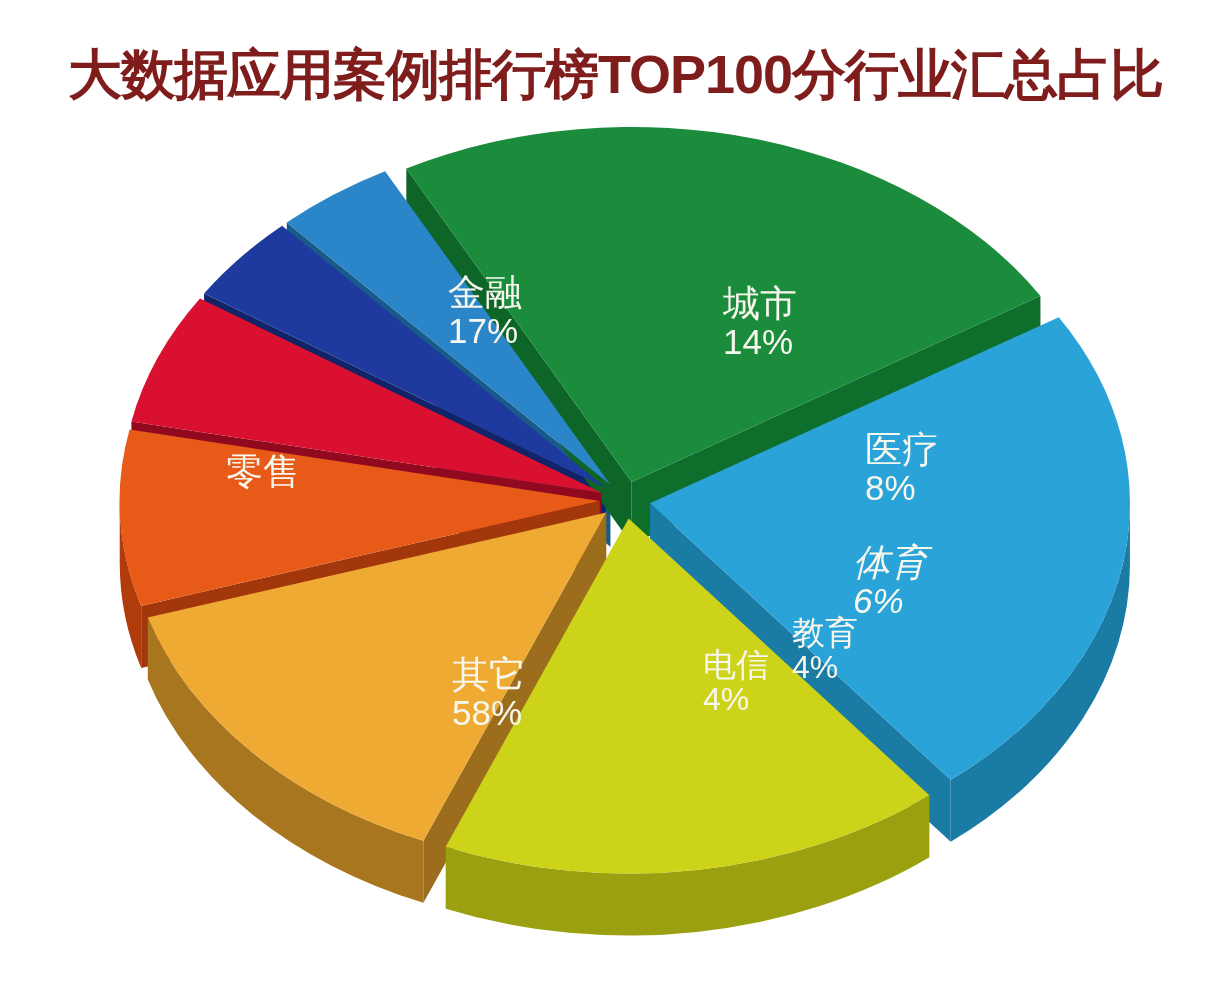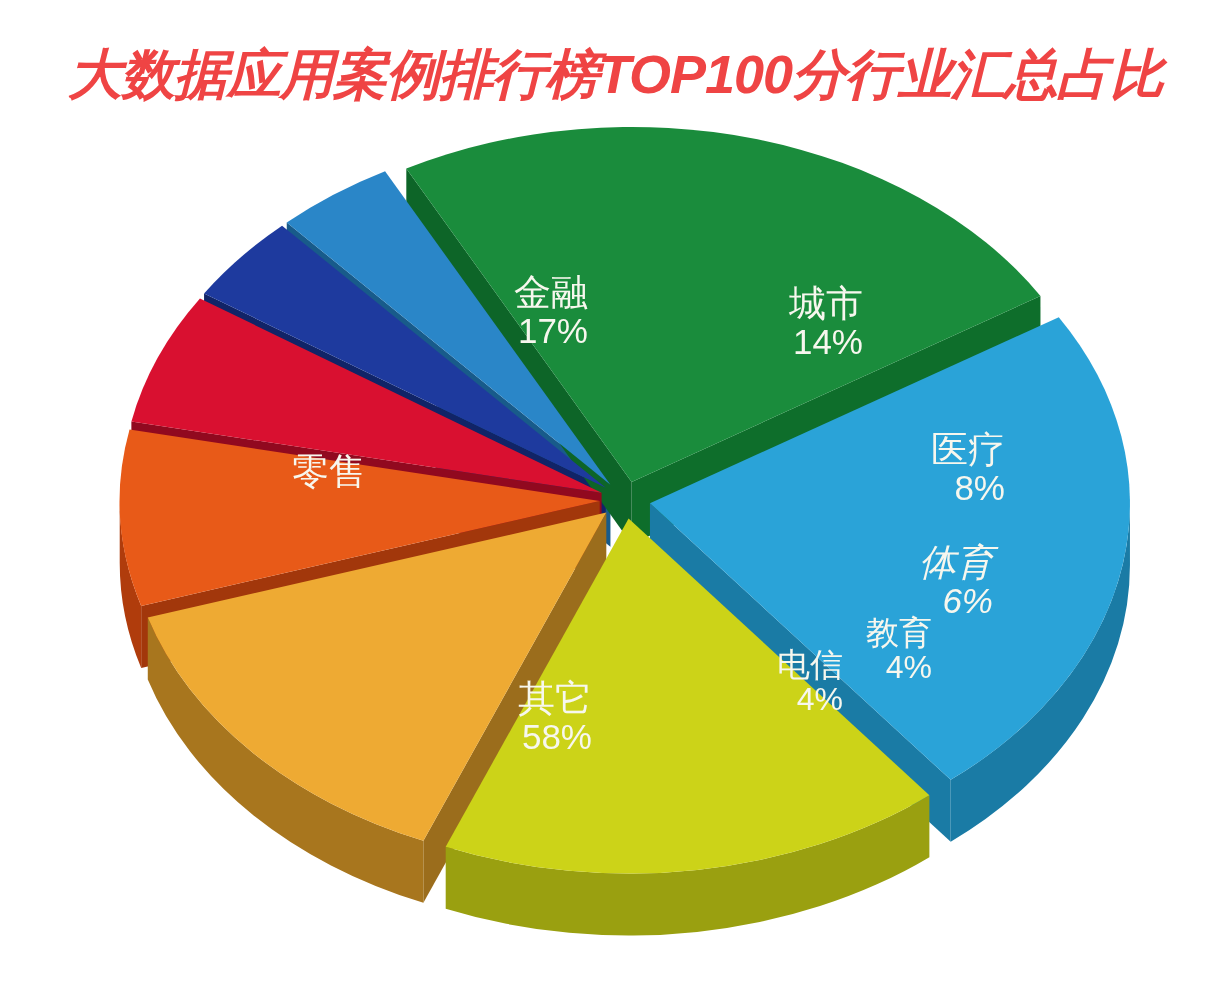--- a/index.html
+++ b/index.html
@@ -23,40 +23,39 @@
   #chart-title {
     position: absolute;
     left: 0;
     top: 46px;
     width: 1231px;
     text-align: center;
     font-family: "Liberation Sans", "DejaVu Sans", sans-serif;
     font-weight: bold;
     font-size: 54px;
     letter-spacing: -1px;
-    color: #ef4444;
+    color: #7f1d1d;
     white-space: nowrap;
     line-height: 1.05;
-    font-style: italic;
   }
   #pie-wrap {
     position: absolute;
     left: 0;
     top: 0;
     width: 1231px;
     height: 988px;
   }
   svg#pie-svg {
     display: block;
     width: 1231px;
     height: 988px;
   }
   .slice-label {
     position: absolute;
-    text-align: right;
+    text-align: left;
     color: #f7f7ee;
     font-family: "Liberation Sans", "DejaVu Sans", sans-serif;
     line-height: 1.06;
     white-space: nowrap;
     pointer-events: none;
   }
   .slice-label .lab-name {
     display: block;
     font-size: 37px;
     font-weight: 400;
@@ -100,21 +99,21 @@
           <path d="M 599.7186692177601 500.9144676905739 L 141.1850553990351 605.8908254562103 A 480 355 0 0 1 129.52254941007493 429.5318056837564 Z" fill="#e85a18"></path>
           <path d="M 601.598307494009 492.86636255472285 L 131.40218768632383 421.48370054790536 A 480 355 0 0 1 199.9514370337074 298.48141821486746 Z" fill="#d91030"></path>
           <path d="M 605.7242855881631 487.8671954520982 L 204.0774151278615 293.4822511122428 A 480 355 0 0 1 282.05913954797603 225.7155495299093 Z" fill="#1e3a9e"></path>
           <path d="M 610.4096050135907 484.7030475031664 L 286.7444589734037 222.55140158097748 A 480 355 0 0 1 385.0632548763632 171.2566520382473 Z" fill="#2a86c8"></path>
         </g>
       </svg>
 
     <div class="slice-label" style="left: 226px; top: 452px; width: 140px;">
       <span class="lab-name">零售</span>
     </div>
-    <div class="slice-label" style="left: 452px; top: 655px; width: 140px; margin-top: 24px;">
+    <div class="slice-label" style="left: 452px; top: 655px; width: 140px;">
       <span class="lab-name">其它</span>
       <span class="lab-pct">58%</span>
     </div>
     <div class="slice-label" style="left: 448px; top: 273px; width: 140px;">
       <span class="lab-name">金融</span>
       <span class="lab-pct">17%</span>
     </div>
     <div class="slice-label" style="left: 723px; top: 284px; width: 140px;">
       <span class="lab-name">城市</span>
       <span class="lab-pct">14%</span>

